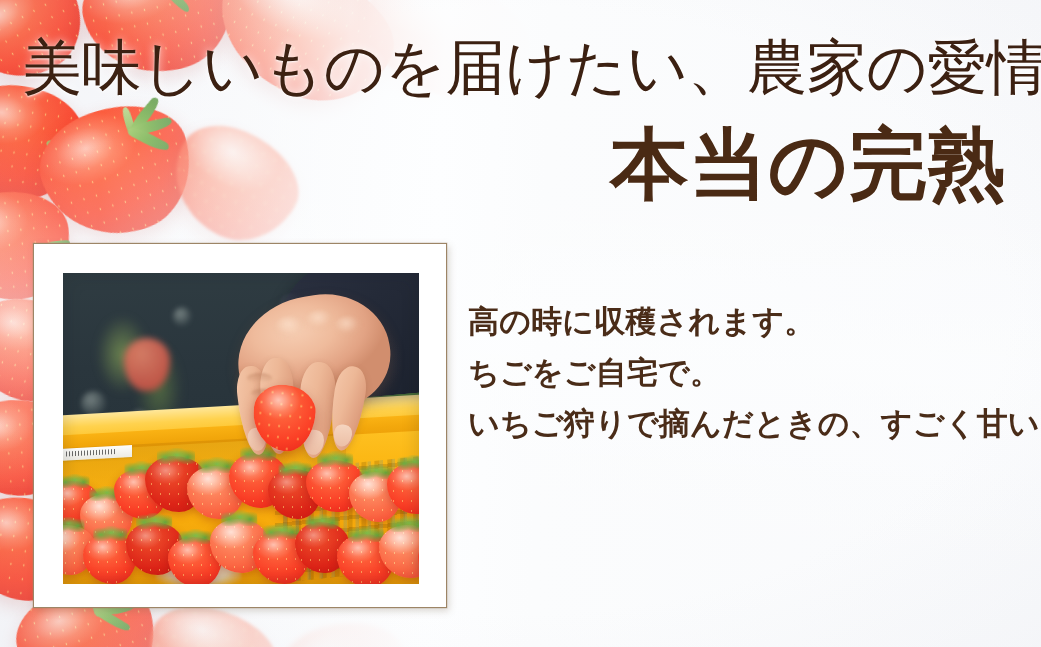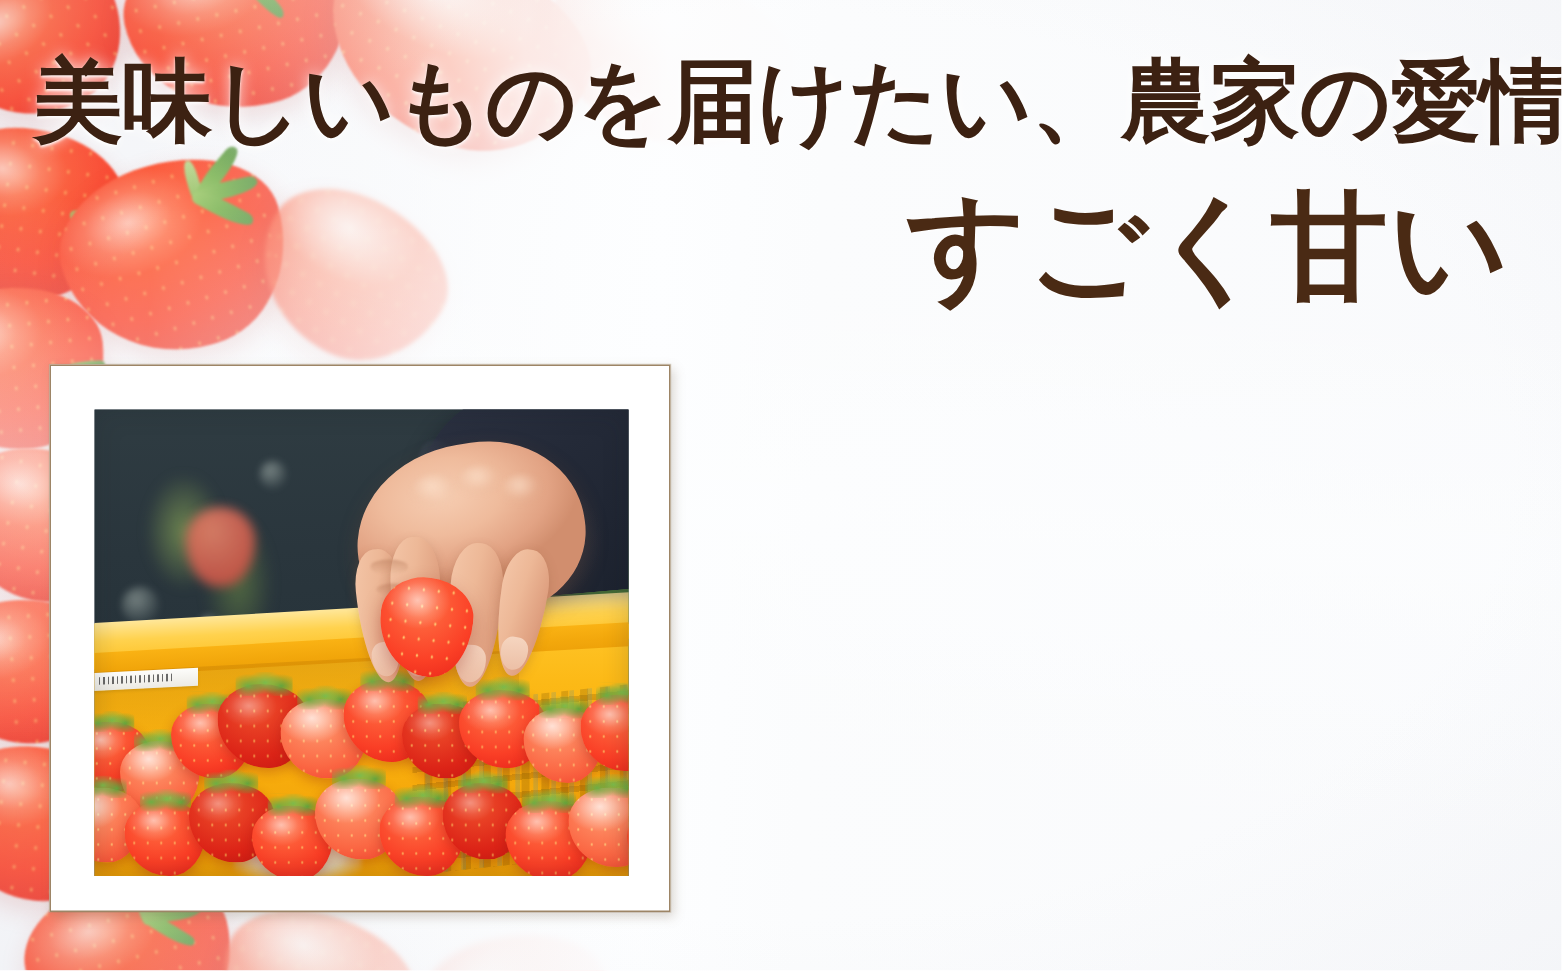--- a/index.html
+++ b/index.html
@@ -139,21 +139,21 @@
   
   .headline {
     position: absolute;
     left: 22px;
     top: 38px;
     width: 990px;
     font-size: 60px;
     line-height: 1.0;
     letter-spacing: -0.5px;
     color: #3c2112;
-    font-weight: 700;
+    font-weight: 400;
     white-space: nowrap;
     text-shadow: 0 1px 2px rgba(255,255,255,0.9), 0 0 10px rgba(255,255,255,0.85);
   }
   .subhead {
     position: absolute;
     right: 34px;
     top: 126px;
     font-size: 78px;
     line-height: 1.0;
     letter-spacing: 1px;
@@ -647,21 +647,21 @@
       <div class="body"></div>
     </div>
 
     <div class="berry-veil"></div>
     <div class="berry-veil-top"></div>
   </div>
 
   <div class="bg-vignette"></div>
 
   <div class="headline">美味しいものを届けたい、農家の愛情</div>
-  <div class="subhead">すごく甘い</div>
+  <div class="subhead">本当の完熟</div>
 
   <div class="photo-frame">
     <div class="photo-inner">
 
       <div class="ph-bg"></div>
       <div class="ph-mulch"></div>
       <div class="ph-greens"></div>
       <div class="ph-leafblur-a"></div>
       <div class="ph-berryblur"></div>
 
@@ -772,15 +772,18 @@
         <div class="crease" style="left:31%; top:60%; width:10%; height:4%;"></div>
 
         <div class="held-berry"></div>
       </div>
 
       <div class="ph-edge"></div>
     </div>
   </div>
 
   <div class="body-copy">
+    <div class="ln">高の時に収穫されます。</div>
+    <div class="ln">ちごをご自宅で。</div>
+    <div class="ln">いちご狩りで摘んだときの、すごく甘い</div>
   </div>
 
 </div>
 
 </body></html>

